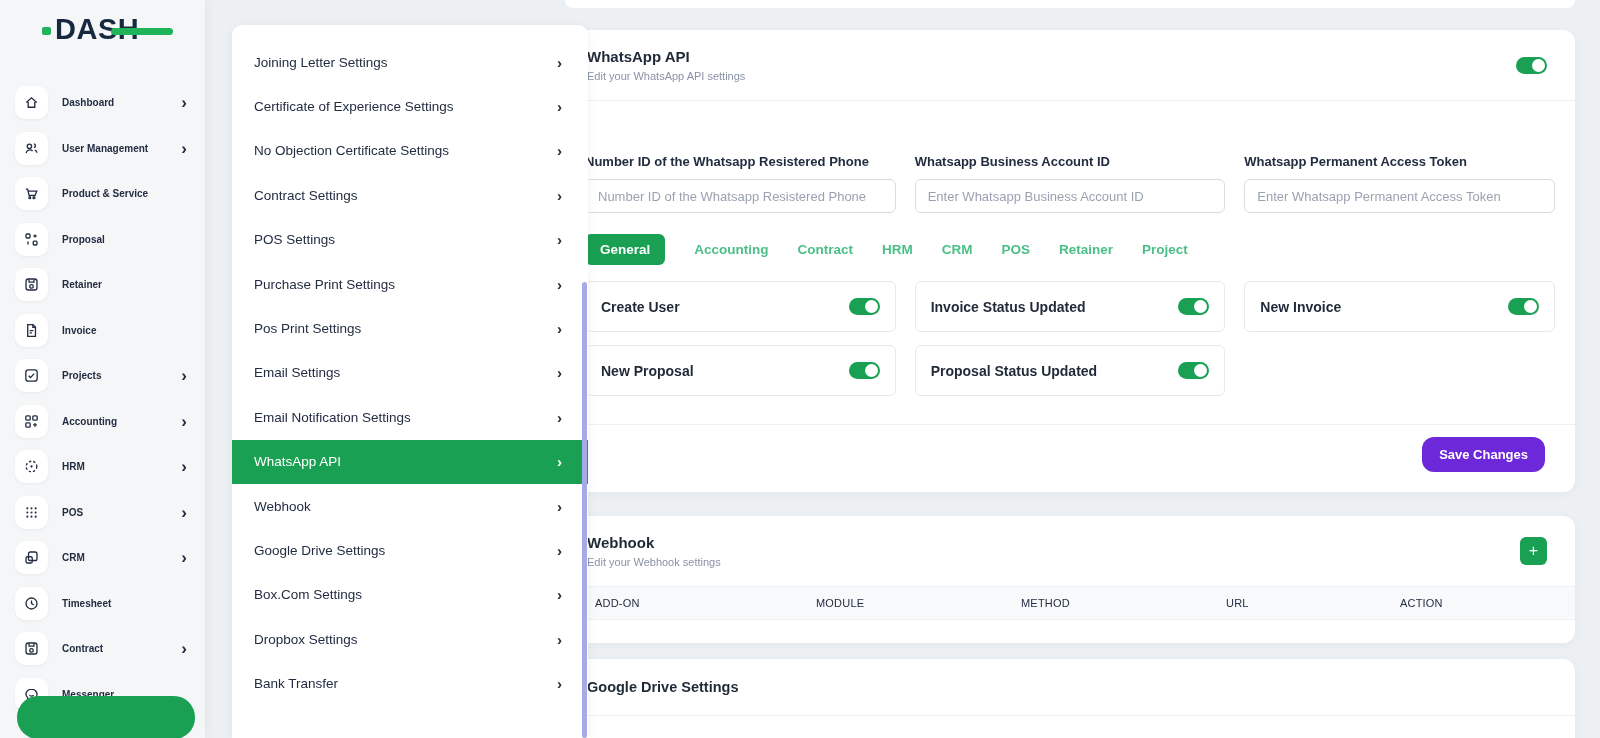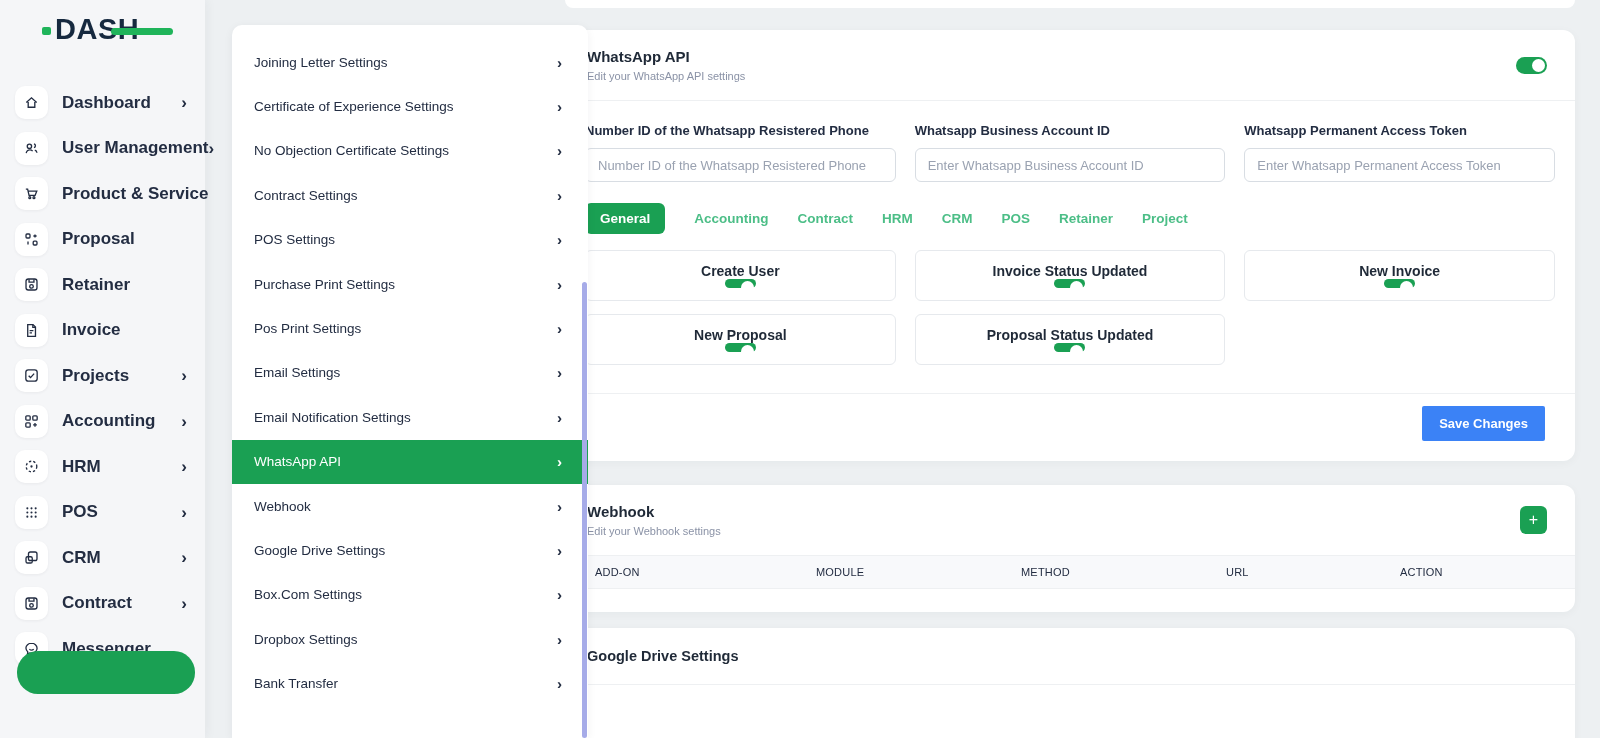--- a/index.html
+++ b/index.html
@@ -13,21 +13,21 @@
           letter-spacing:.5px; color:#16293f; }
   .logo-dot { position:absolute; left:-13px; top:14px; width:9px; height:8px;
               background:#1fb45a; border-radius:2px; }
   .logo-bar { position:absolute; left:56px; top:15px; width:62px; height:7px;
               background:#1fb45a; border-radius:4px; }
   .nav { position:absolute; top:80px; left:0; right:0; }
   .s-item { height:45.5px; display:flex; align-items:center; padding:0 18px 0 15px; cursor:pointer; }
   .s-ico { width:33px; height:33px; background:#fff; border-radius:10px; flex:0 0 33px;
            display:flex; align-items:center; justify-content:center; color:#232d42;
            box-shadow:0 1px 3px rgba(30,42,59,.06); }
-  .s-lbl { margin-left:14px; font-size:17px; font-weight:600; color:#232d42; white-space:nowrap; }
+  .s-lbl { margin-left:14px; font-size:10px; font-weight:600; color:#232d42; white-space:nowrap; }
   .s-chev { margin-left:auto; font-size:17px; line-height:1; color:#232d42; font-weight:600; }
   .bottom-pill { position:absolute; left:17px; right:10px; bottom:-22px; height:43px;
                  background:#1aa053; border-radius:21px; cursor:pointer; }
 
   
   .settings-panel { position:absolute; left:232px; top:25px; width:356px; bottom:0;
                     background:#fff; border-radius:10px 10px 0 0;
                     box-shadow:0 2px 10px rgba(30,42,59,.06); z-index:1; }
   .settings-list { padding-top:15px; }
   .set-item { height:44.4px; display:flex; align-items:center; justify-content:space-between;
@@ -52,39 +52,39 @@
   .head-right { margin-left:auto; }
 
   .toggle { width:31px; height:17px; border-radius:17px; background:#1aa053;
             position:relative; display:inline-block; cursor:pointer; }
   .toggle::after { content:""; position:absolute; right:2px; top:2px; width:13px; height:13px;
                    border-radius:50%; background:#fff; }
 
   .wa-card { margin-top:22px; }
   .wa-body { border-top:1px solid #eef0f2; padding:22px 20px 28px; }
   .fields { display:flex; gap:19px; }
-  .field { flex:1; }
+  .field { flex:1;margin-top:31px; }
   .field label { display:block; font-size:13px; font-weight:700; color:#232d42; margin-bottom:10px; }
   .field input { width:100%; height:34px; border:1px solid #d8dde3; border-radius:6px;
                  padding:0 12px; font-size:13px; color:#232d42; outline:none;
                  font-family:"Liberation Sans", sans-serif; }
   .field input::placeholder { color:#9aa2b1; }
 
   .tabs { margin-top:21px; display:flex; align-items:center; gap:29px; }
   .tab { background:none; border:none; font-family:"Liberation Sans", sans-serif;
          font-size:13.5px; font-weight:600; color:#4cbe87; cursor:pointer; padding:0; }
   .tab.active { background:#1aa053; color:#fff; padding:8px 15px; border-radius:6px; }
 
   .tog-grid { margin-top:16px; display:grid; grid-template-columns:repeat(3,1fr); gap:13px 19px; }
   .tog-card { border:1px solid #e6e9ed; border-radius:6px; height:51px; display:flex;
-              align-items:center; justify-content:space-between; padding:12px 15px;flex-direction:column; }
+              align-items:center; justify-content:space-between; padding:0 15px; }
   .tog-lbl { font-size:14px; font-weight:700; color:#1f2937; }
 
   .card-foot { border-top:1px solid #eef0f2; padding:12px 30px 20px; text-align:right; }
-  .btn-green { background:#3b82f6; color:#fff; border:none; border-radius:2px;
+  .btn-green { background:#6d28d9; color:#fff; border:none; border-radius:12px;
                font-family:"Liberation Sans", sans-serif; font-size:13px; font-weight:600;
                padding:10px 17px; cursor:pointer; }
 
   .webhook-card { margin-top:24px; }
   .plus-btn { width:27px; height:28px; background:#1aa053; color:#fff; border:none;
               border-radius:6px; font-size:16px; line-height:1; cursor:pointer;
               font-family:"Liberation Sans", sans-serif; }
   .tbl-head { background:#f8f9fb; border-top:1px solid #eef0f2; border-bottom:1px solid #eef0f2;
               height:34px; display:flex; align-items:center; padding-left:30px; }
   .tbl-head span { font-size:11px; font-weight:400; color:#232d42; letter-spacing:.2px; }
@@ -232,20 +232,29 @@
       <span class="s-ico">
         <svg width="17" height="17" viewBox="0 0 18 18" fill="none" stroke="currentColor" stroke-width="1.4">
             <rect x="5.8" y="3.2" width="9" height="9" rx="2"></rect>
             <rect x="3.2" y="8.2" width="6.6" height="6.6" rx="1.6"></rect>
           </svg>
         </span>
       <span class="s-lbl">CRM</span>
       <span class="s-chev">›</span>
     </div>
 
+    <div class="s-item">
+      <span class="s-ico">
+        <svg width="17" height="17" viewBox="0 0 18 18" fill="none" stroke="currentColor" stroke-width="1.4">
+            <circle cx="9" cy="9" r="5.8"></circle>
+            <path d="M9 5.8V9l2.3 1.5"></path>
+          </svg>
+        </span>
+      <span class="s-lbl">Timesheet</span>
+    </div>
 
     <div class="s-item">
       <span class="s-ico">
         <svg width="17" height="17" viewBox="0 0 18 18" fill="none" stroke="currentColor" stroke-width="1.4">
             <rect x="3.2" y="3.2" width="11.6" height="11.6" rx="2.4"></rect>
             <path d="M6.4 3.4v3h5.2v-3"></path>
             <circle cx="9" cy="11" r="1.9"></circle>
           </svg>
         </span>
       <span class="s-lbl">Contract</span>

